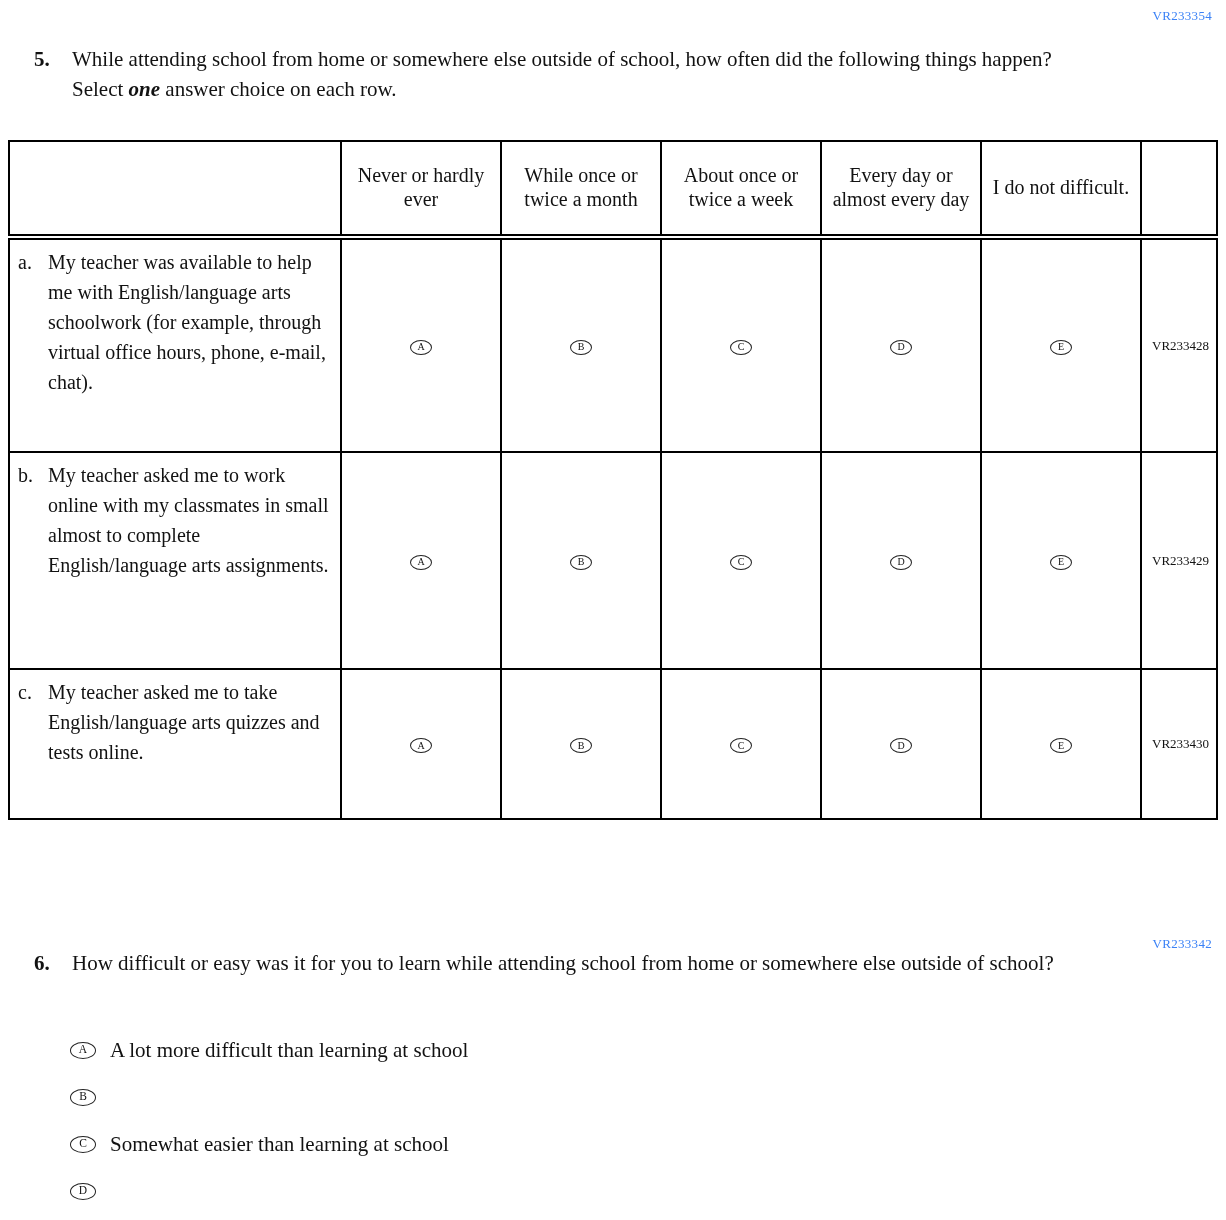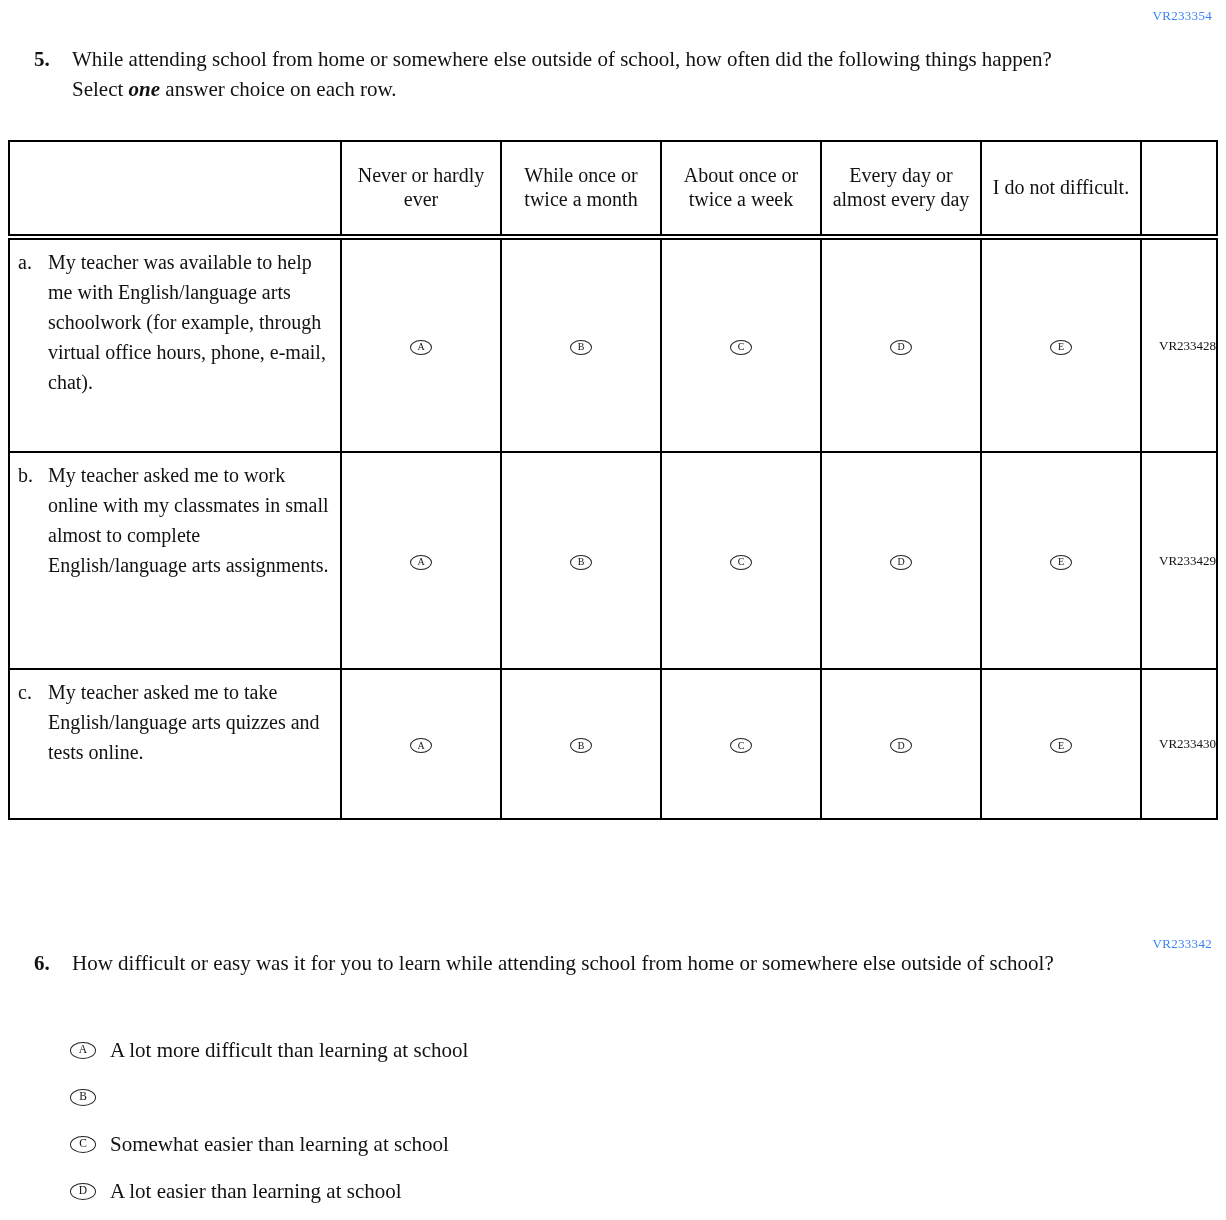--- a/index.html
+++ b/index.html
@@ -77,21 +77,21 @@
 
   td.bub {
     text-align: center;
     vertical-align: middle;
   }
   td.code {
     border-left: 6px double #000;
     font-size: 13px;
     text-align: center;
     vertical-align: middle;
-    padding: 0 17px;
+    padding: 0 10px;
   }
   th.code-col { border-left: 6px double #000; }
 
   tr.row-a { height: 215px; }
   tr.row-b { height: 217px; }
   tr.row-c { height: 150px; }
 
   .bubble {
     display: inline-flex;
     align-items: center;
@@ -222,17 +222,16 @@
     </div>
     <div class="q6-option">
       <span class="bubble q6b">B</span>
     </div>
     <div class="q6-option">
       <span class="bubble q6b">C</span>
       <span class="opt-label">Somewhat easier than learning at school</span>
     </div>
     <div class="q6-option">
       <span class="bubble q6b">D</span>
-      <span class="opt-label">A lot easier than learning at school</span>
     </div>
   </div>
 
 </div>
 
 </body></html>

